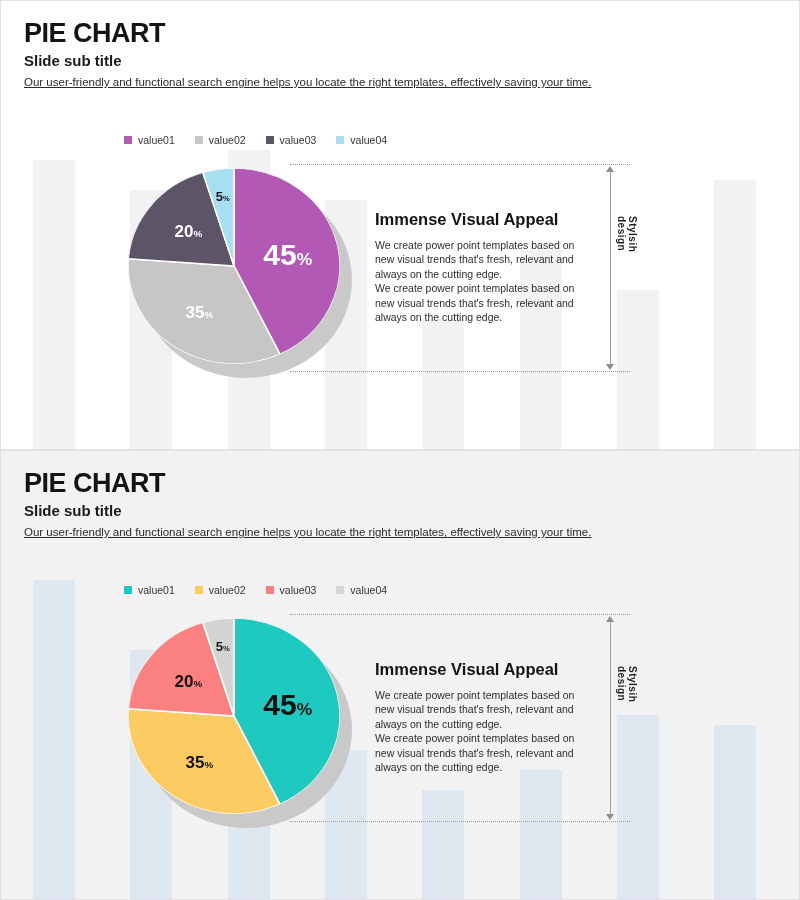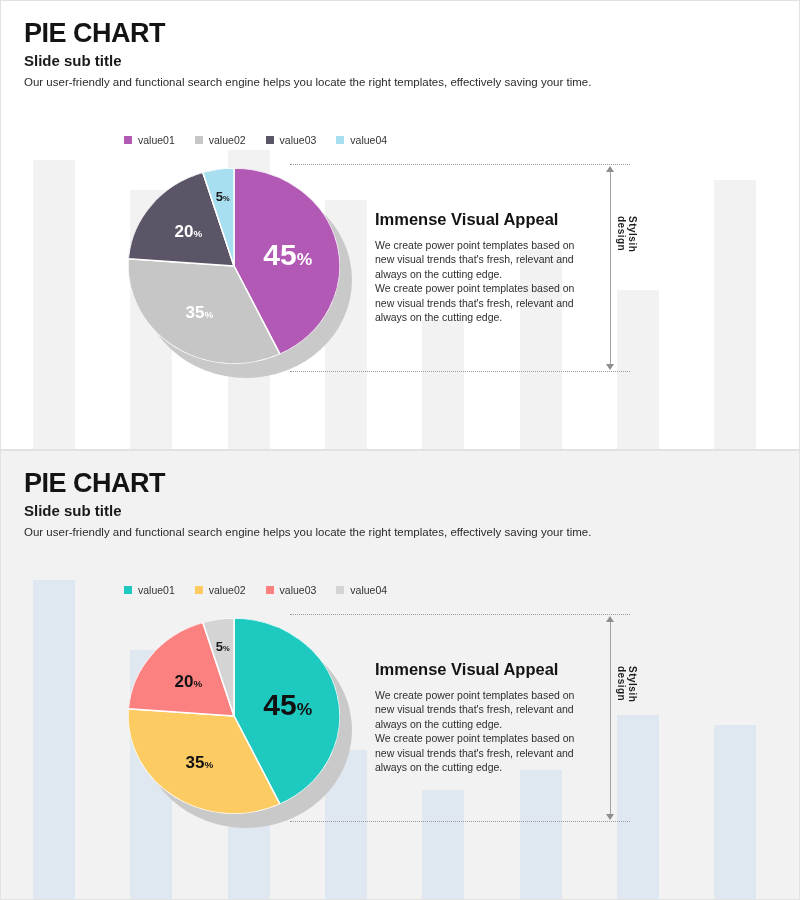--- a/index.html
+++ b/index.html
@@ -28,21 +28,21 @@
     position:absolute;left:24px;top:18px;
     font-size:27px;font-weight:bold;color:#141414;
     letter-spacing:-0.5px;
   }
   .subtitle{
     position:absolute;left:24px;top:52px;
     font-size:15px;font-weight:bold;color:#1a1a1a;
   }
   .desc{
     position:absolute;left:24px;top:76px;
-    font-size:11.5px;color:#2b2b2b;
+    font-size:11.5px;color:#2b2b2b;text-decoration:underline;
   }
 
   
   .legend{position:absolute;top:134px;left:124px;display:flex;align-items:center;text-align:center;}
   .legend-item{display:flex;align-items:center;margin-right:20px;}
   .swatch{width:8px;height:8px;margin-right:6px;display:inline-block;}
   .legend-label{font-size:10.5px;color:#333;}
 
   
   .pie-wrap{position:absolute;left:128px;top:168px;width:230px;height:205px;}

